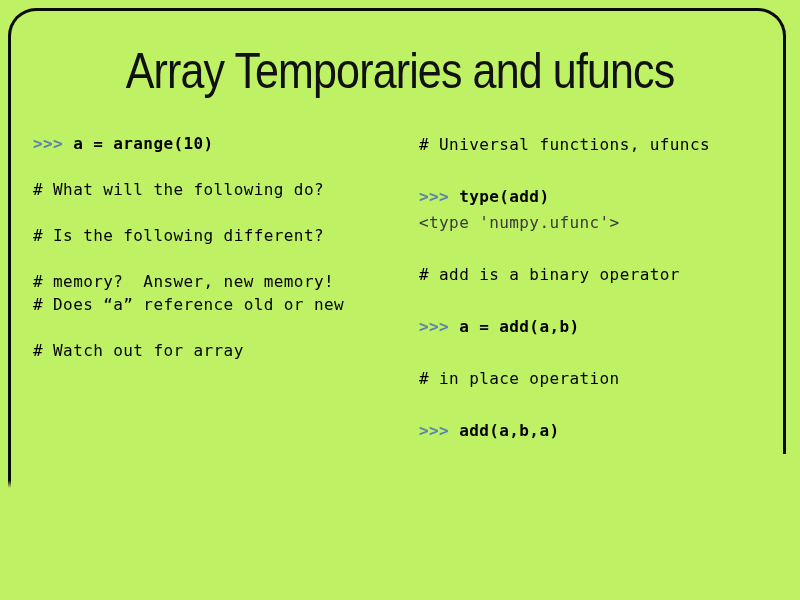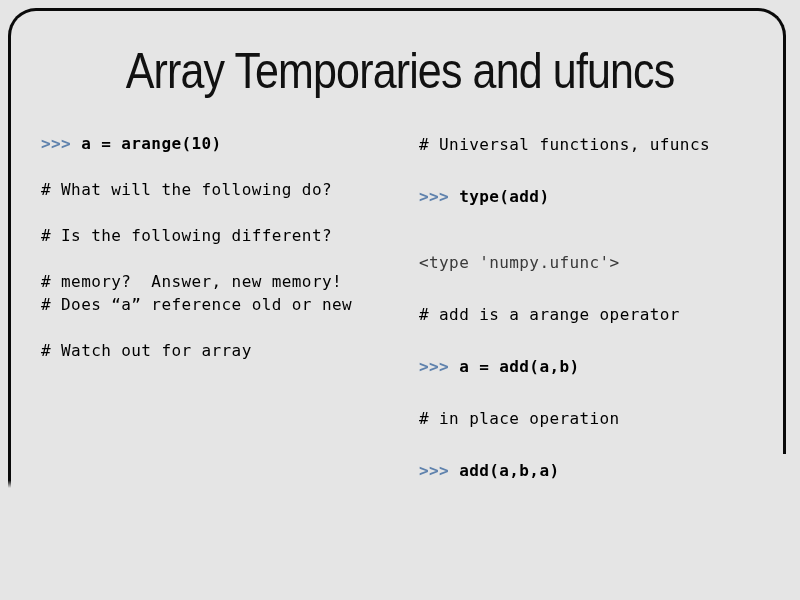--- a/index.html
+++ b/index.html
@@ -8,21 +8,21 @@
     width: 800px;
     height: 600px;
     background: #ffffff;
     overflow: hidden;
     font-family: "Liberation Sans", sans-serif;
   }
   .slide {
     position: relative;
     width: 800px;
     height: 600px;
-    background: #e5e5e5;
+    background: #bef264;
   }
   
   .frame {
     position: absolute;
     left: 8px;
     top: 8px;
     width: 778px;
     height: 446px;
     border: 3px solid #0a0a0a;
     border-bottom: none;
@@ -62,34 +62,33 @@
   .col {
     position: absolute;
     font-family: "DejaVu Sans Mono", "Liberation Mono", monospace;
     font-size: 16px;
     letter-spacing: 0.4px;
   }
   .col-left {
     left: 33px;
     top: 132px;
     width: 370px;
-    margin-left: 8px;
   }
   .col-right {
     left: 419px;
     top: 132px;
     width: 370px;
   }
   .col-left .line { line-height: 23px; height: 23px; }
   .col-right .line { line-height: 26px; height: 26px; }
   .line { white-space: pre; }
   .line.comment { font-weight: normal; color: #000000; }
   .line.code .codetext { font-weight: bold; color: #000000; }
   .line.code .prompt { font-weight: bold; }
-  .line.output { font-weight: normal; margin-top: 40px; }
+  .line.output { font-weight: normal; }
 </style>
 </head>
 <body>
 
 <div class="slide">
   <div class="frame"></div>
   <div class="frame-left-ext"></div>
 
   <div class="title">
     <span class="title-inner">Array Temporaries and ufuncs</span>
@@ -106,21 +105,21 @@
       <div class="line comment"># Does “a” reference old or new</div>
       <div class="line blank">&nbsp;</div>
       <div class="line comment"># Watch out for array</div>
     </div>
   <div class="col col-right" id="col-right">
       <div class="line comment"># Universal functions, ufuncs</div>
       <div class="line blank">&nbsp;</div>
       <div class="line code"><span class="prompt" style="color: rgb(95, 130, 173);">&gt;&gt;&gt; </span><span class="codetext">type(add)</span></div>
       <div class="line output" style="color: rgb(58, 58, 58);">&lt;type 'numpy.ufunc'&gt;</div>
       <div class="line blank">&nbsp;</div>
-      <div class="line comment"># add is a arange operator</div>
+      <div class="line comment"># add is a binary operator</div>
       <div class="line blank">&nbsp;</div>
       <div class="line code"><span class="prompt" style="color: rgb(95, 130, 173);">&gt;&gt;&gt; </span><span class="codetext">a = add(a,b)</span></div>
       <div class="line blank">&nbsp;</div>
       <div class="line comment"># in place operation</div>
       <div class="line blank">&nbsp;</div>
       <div class="line code"><span class="prompt" style="color: rgb(95, 130, 173);">&gt;&gt;&gt; </span><span class="codetext">add(a,b,a)</span></div>
     </div>
 </div>
 
 </body></html>

